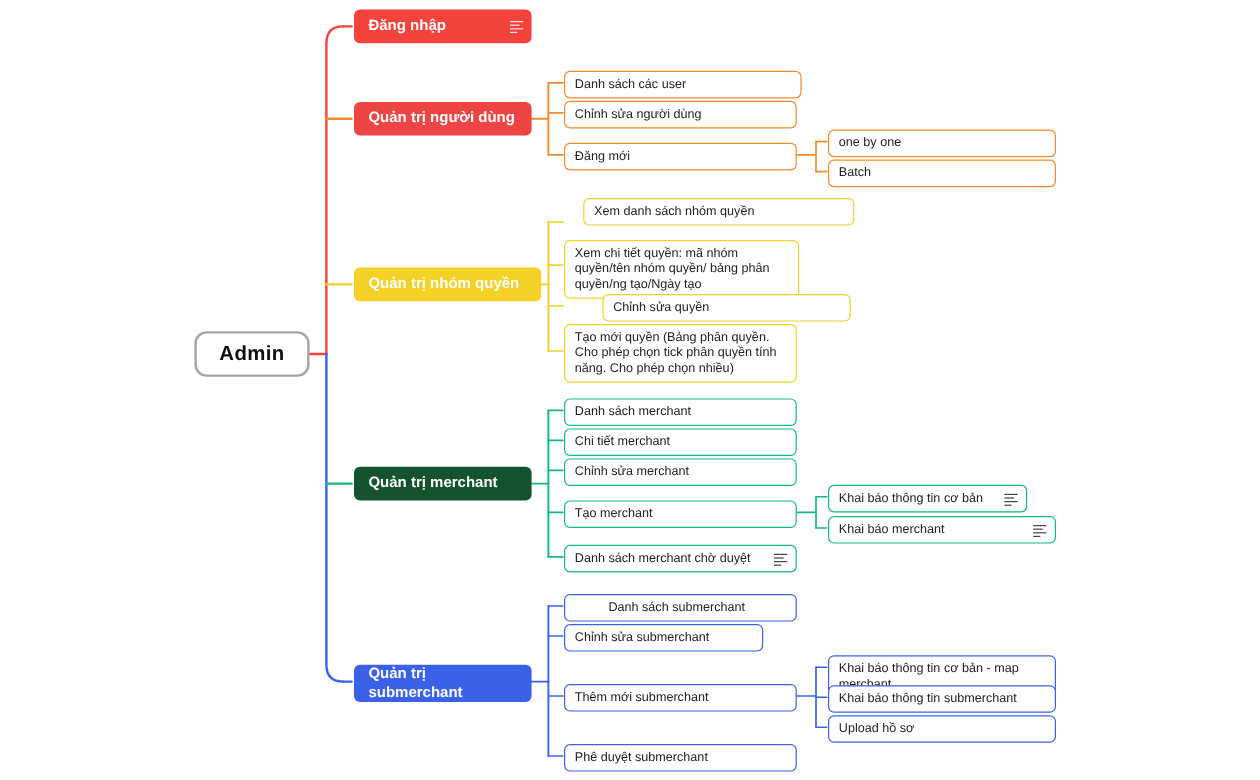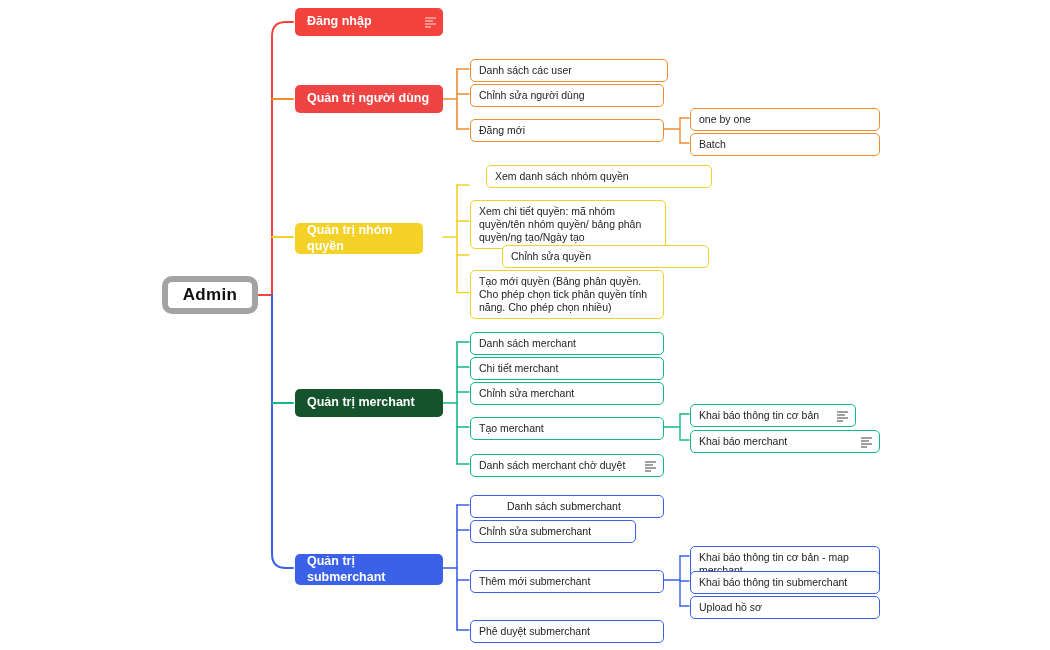--- a/index.html
+++ b/index.html
@@ -29,21 +29,21 @@
   }
   .node {
     position: absolute;
     box-sizing: border-box;
     display: flex;
     align-items: center;
     line-height: 1.25;
   }
   
   .root {
-    border: 6px solid #a3a3a3;
+    border: 2px solid #a3a3a3;
     border-radius: 10px;
     background: #ffffff;
     color: #111111;
     font-size: 17px;
     font-weight: bold;
     justify-content: center;
     letter-spacing: 0.3px;
   }
   
   .l1 {
@@ -162,21 +162,21 @@
       </div>
       <div class="node box" style="left: 470px; top: 119px; width: 194px; min-height: 20px; border-color: rgb(240, 140, 46);">
         <span class="txt">Đăng mới</span>
       </div>
       <div class="node box" style="left: 690px; top: 108px; width: 190px; min-height: 20px; border-color: rgb(240, 140, 46);">
         <span class="txt">one by one</span>
       </div>
       <div class="node box" style="left: 690px; top: 133px; width: 190px; min-height: 20px; border-color: rgb(240, 140, 46);">
         <span class="txt">Batch</span>
       </div>
-      <div class="node l1" style="left: 295px; top: 223px; width: 128px; min-height: 28px; background: rgb(244, 209, 38); align-items: center;">
+      <div class="node l1" style="left: 295px; top: 223px; width: 156px; min-height: 28px; background: rgb(244, 209, 38); align-items: center;">
         <span class="txt">Quản trị nhóm quyền</span>
       </div>
       <div class="node box" style="left: 470px; top: 165px; width: 226px; min-height: 20px; border-color: rgb(244, 209, 38); margin-left: 16px;">
         <span class="txt">Xem danh sách nhóm quyền</span>
       </div>
       <div class="node box" style="left: 470px; top: 200px; width: 196px; min-height: 42px; border-color: rgb(244, 209, 38);">
         <span class="txt">Xem chi tiết quyền: mã nhóm quyền/tên nhóm quyền/ bảng phân quyền/ng tạo/Ngày tạo</span>
       </div>
       <div class="node box" style="left: 470px; top: 245px; width: 207px; min-height: 20px; border-color: rgb(244, 209, 38); margin-left: 32px;">
         <span class="txt">Chỉnh sửa quyền</span>

